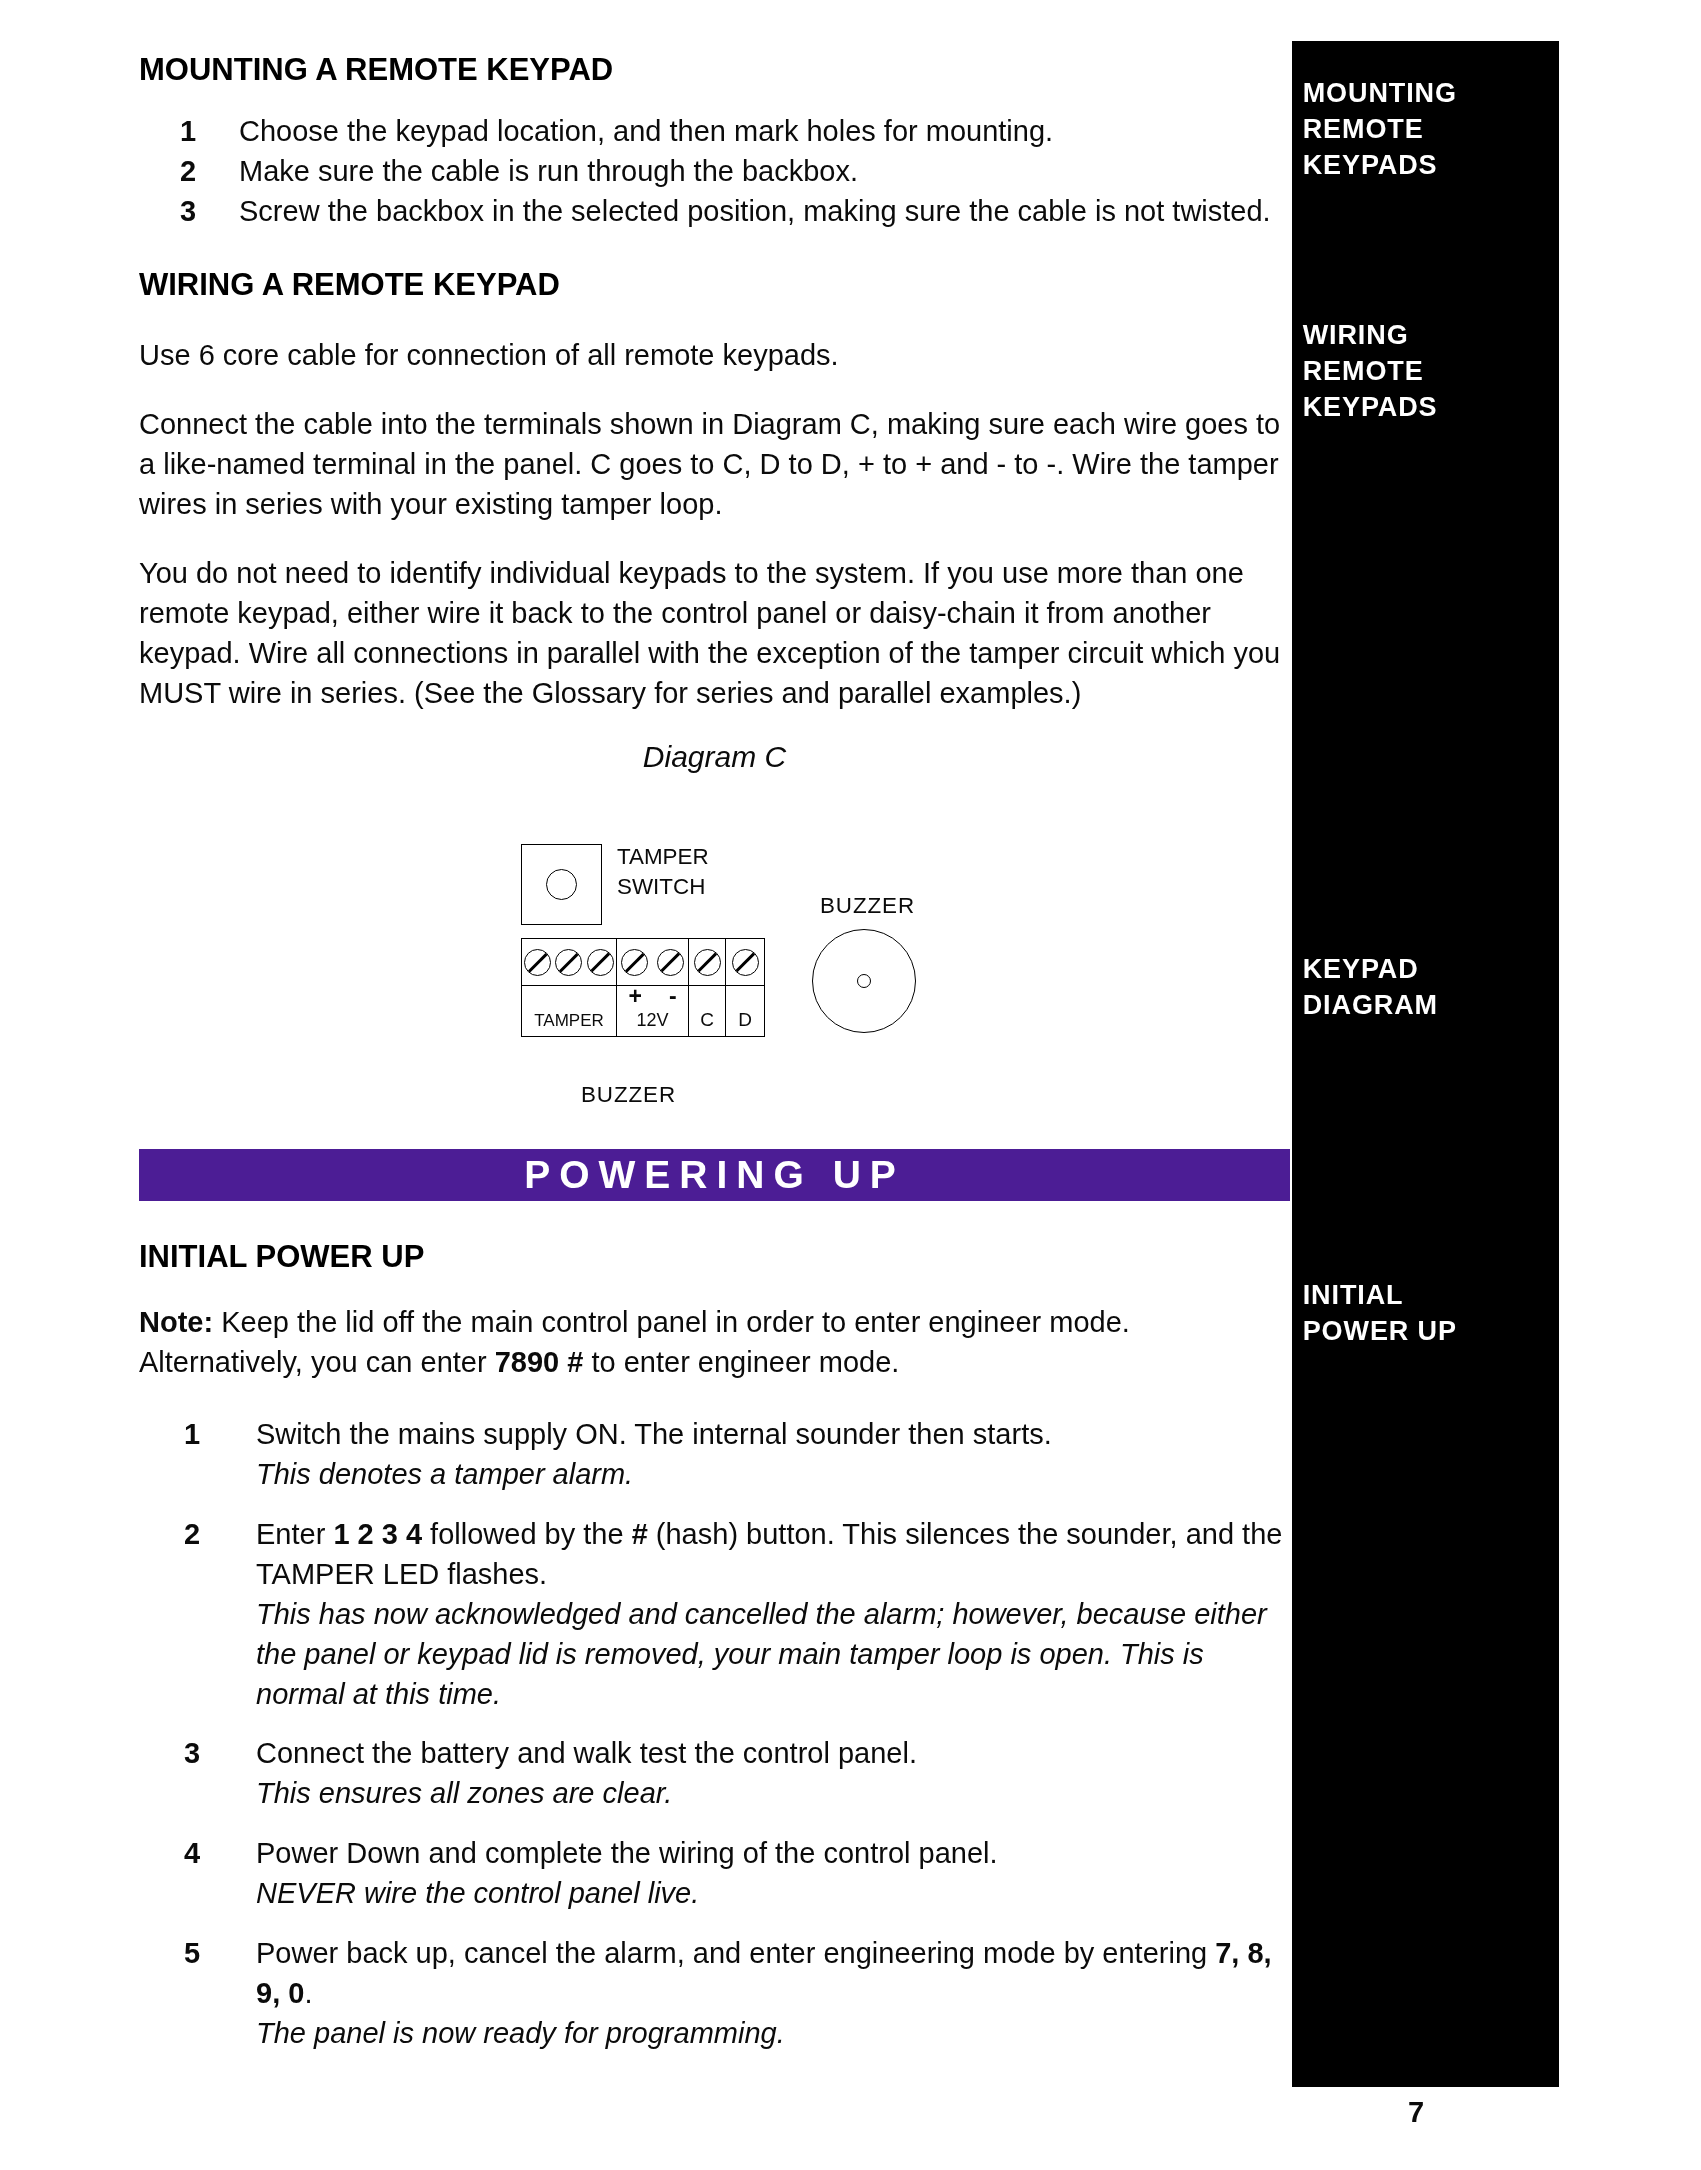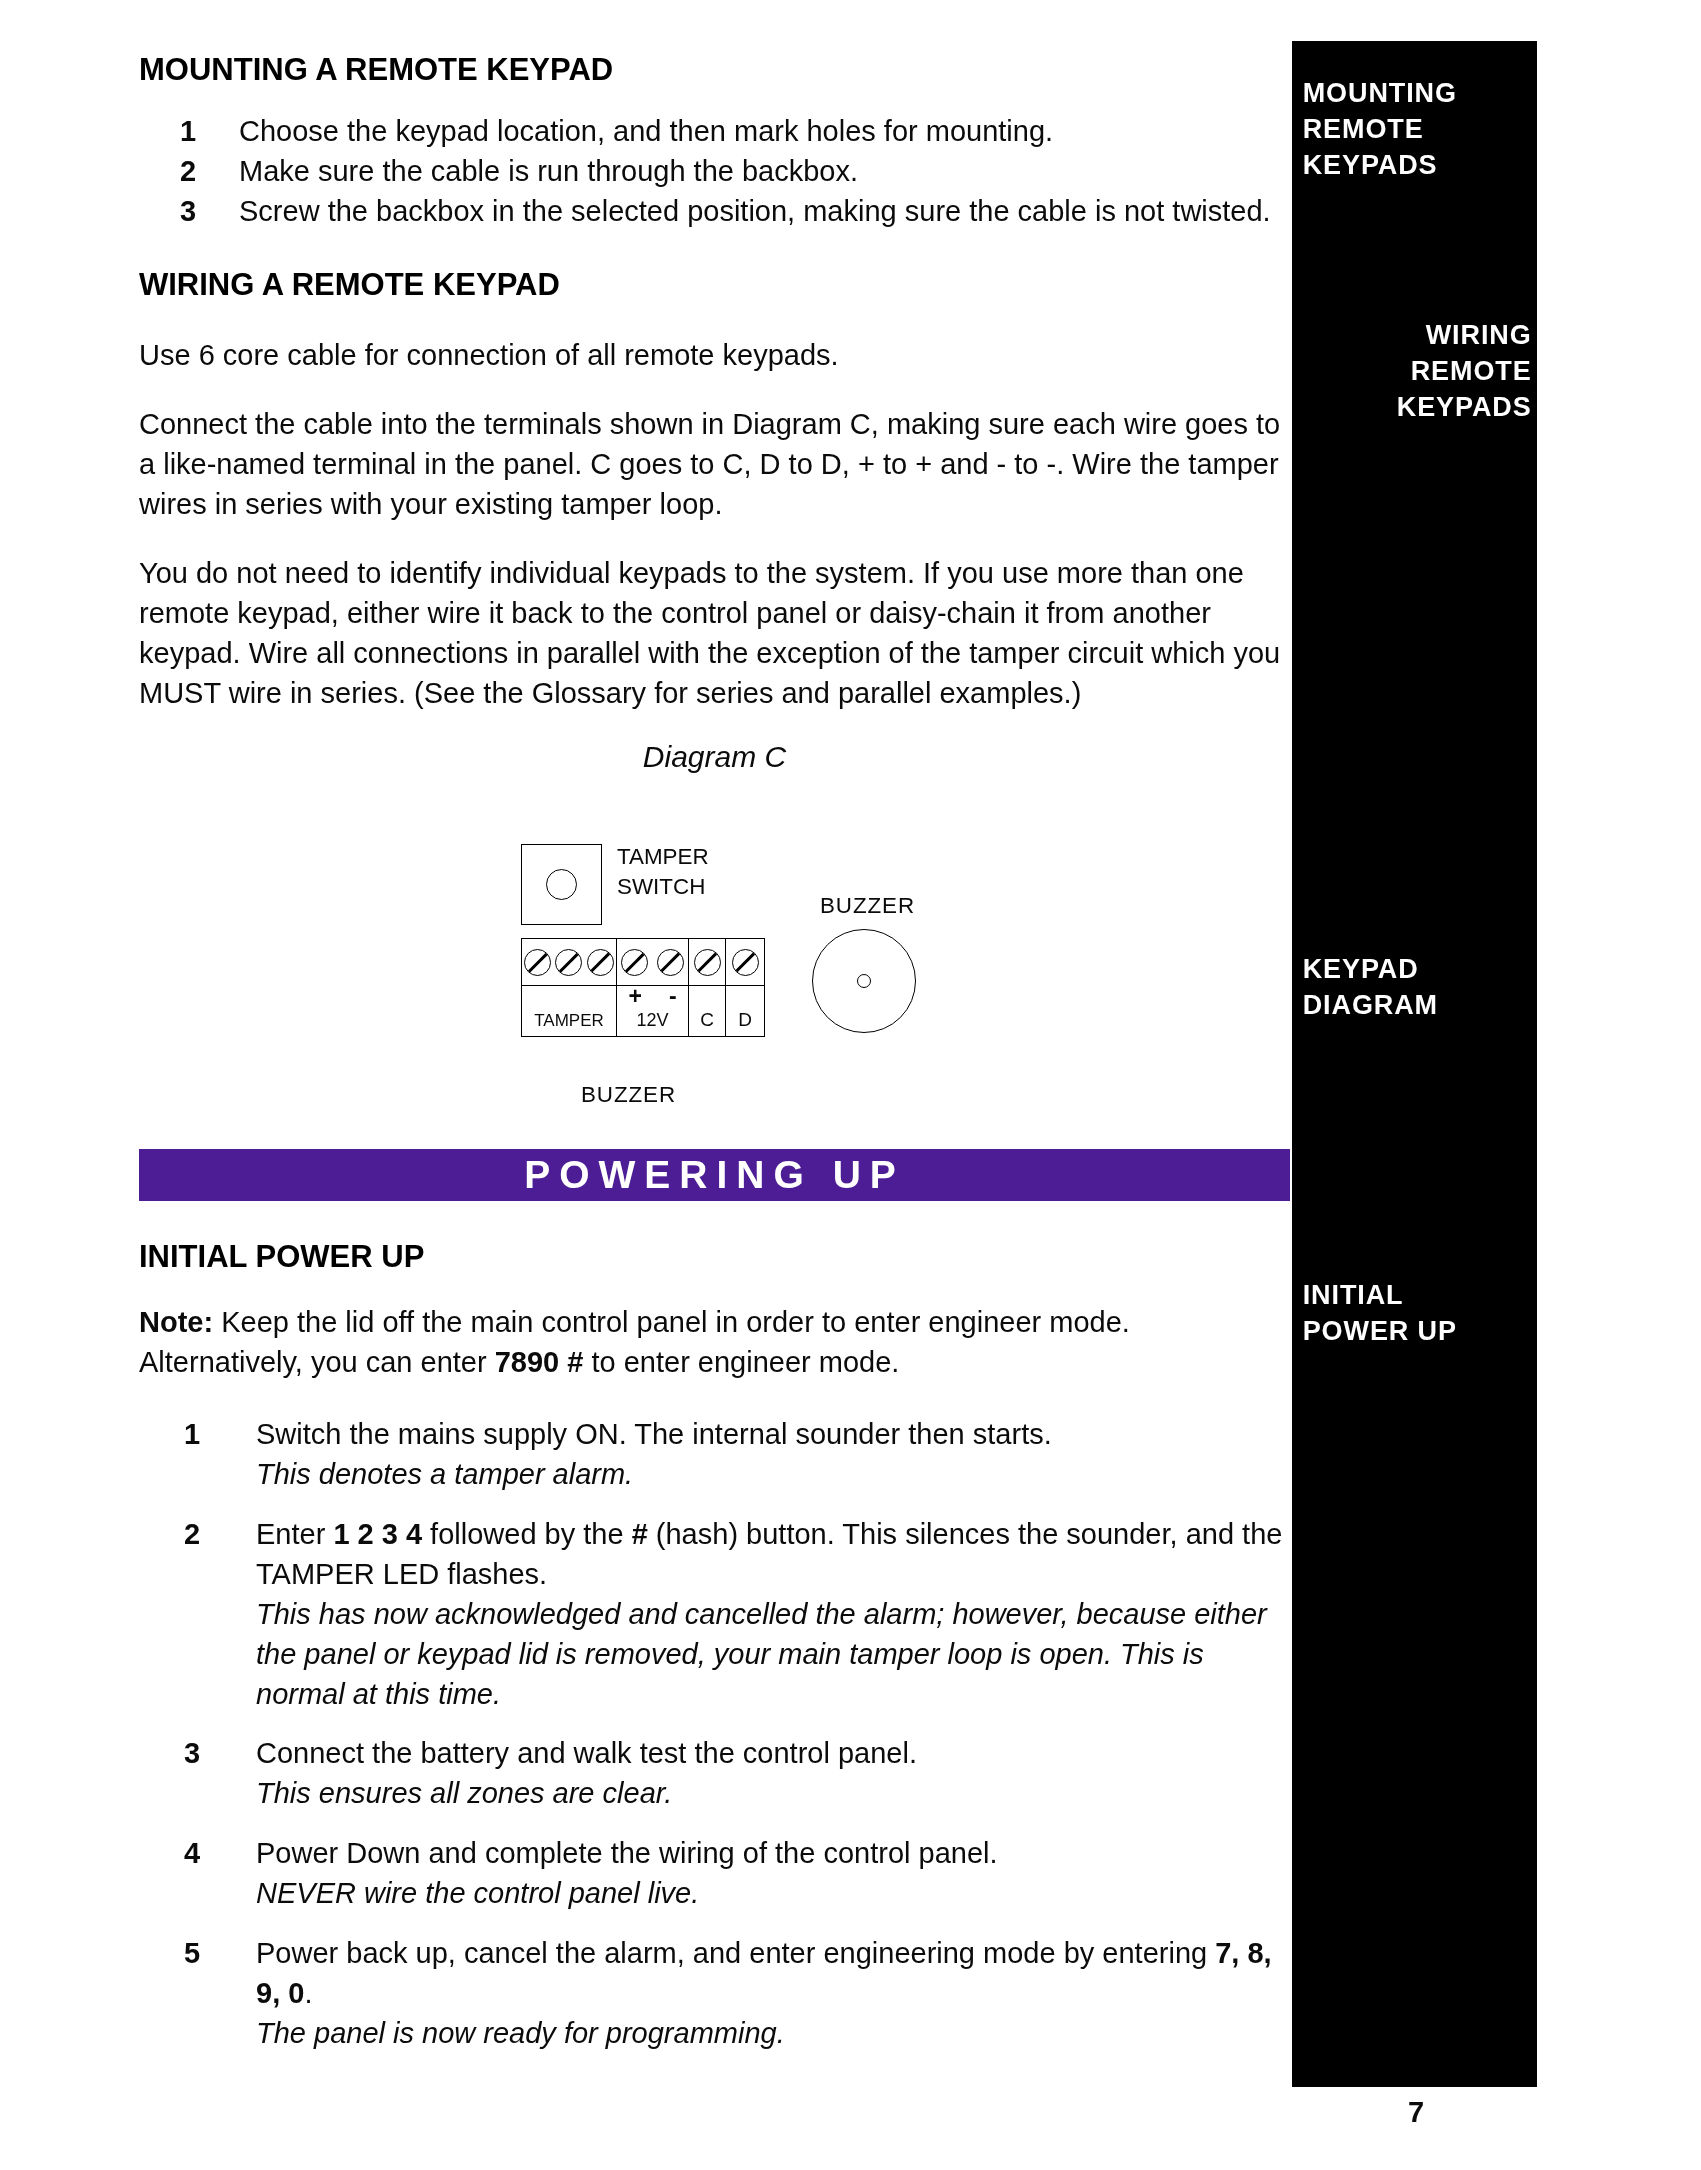--- a/index.html
+++ b/index.html
@@ -79,29 +79,29 @@
   .note { margin-bottom: 32px; }
   .b { font-weight: bold; }
 
   .steps { }
   .srow { display: flex; margin-bottom: 19.7px; }
   .snum { flex: 0 0 72px; padding-left: 45px; font-weight: bold; font-size: 29px; line-height: 40px; }
   .stxt { flex: 1; font-size: 29px; line-height: 40px; }
   .sital { font-style: italic; }
 
   .sidebar {
-    position: absolute; left: 1292px; top: 41px; width: 245px; height: 2046px;
+    position: absolute; left: 1292px; top: 41px; width: 267px; height: 2046px;
     background: #000;
   }
   .sb {
     position: absolute; left: 10.7px; right: 5.4px; color: #fff;
     font-weight: bold; font-size: 27px; line-height: 36px; letter-spacing: 0.9px;
   }
   .sb1 { top: 34px; }
-  .sb2 { top: 276px; text-align: right; }
+  .sb2 { top: 276px; }
   .sb3 { top: 910px; }
   .sb4 { top: 1236px; }
 
   .page-number { position: absolute; left: 1408px; top: 2096px; font-size: 29px; font-weight: bold; }
 </style>
 </head>
 <body>
 
 <div class="page">
 

